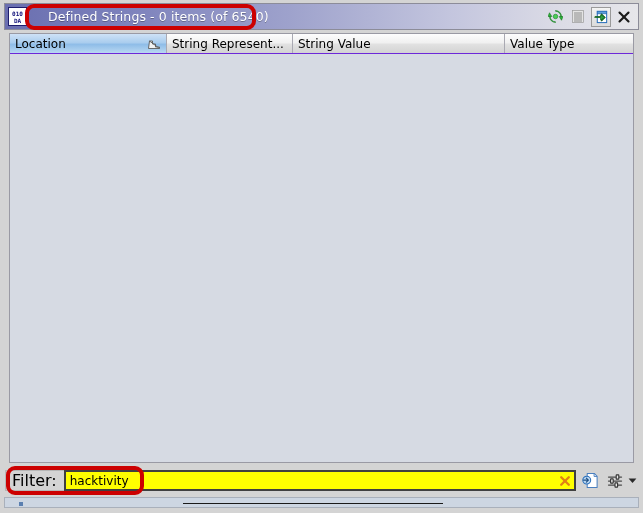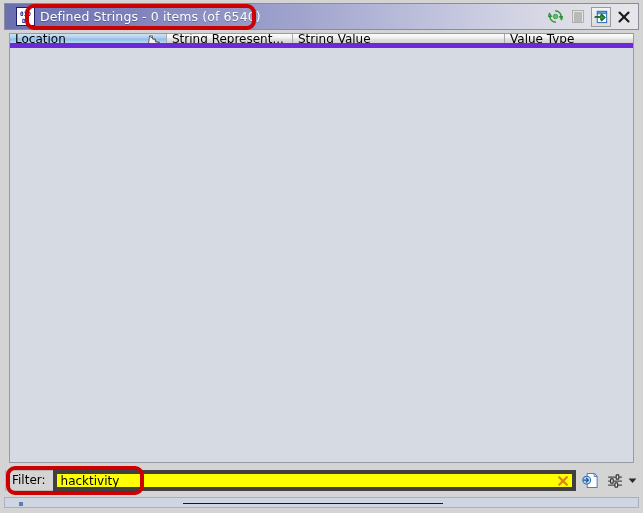--- a/index.html
+++ b/index.html
@@ -37,21 +37,22 @@
     box-sizing: border-box;
     display: flex;
     align-items: center;
   }
   #title-bar-left {
     display: flex;
     align-items: center;
     flex: 1 1 auto;
     min-width: 0;
     height: 100%;
-    padding-left: 11px;
+    padding-left: 3px;
+    gap: 16px;
   }
   #app-icon {
     width: 19px; height: 19px;
     flex: 0 0 auto;
     margin-right: 5px;
     border: 1px solid #1d1d6e;
     background: #ffffff;
     display: flex;
     flex-direction: column;
     justify-content: center;
@@ -98,22 +99,22 @@
     position: absolute;
     left: 9px; top: 33px;
     width: 625px; height: 430px;
     border: 1px solid #9a9aa4;
     background: #d6dae3;
     box-sizing: border-box;
     overflow: hidden;
   }
   #table-header {
     display: flex;
-    height: 14px;
-    border-bottom: 5px solid #6d28d9;
+    height: 20px;
+    border-bottom: 1px solid #6d28d9;
     box-sizing: border-box;
     text-align: right;
   }
   .th {
     display: flex;
     align-items: center;
     height: 100%;
     padding: 0 5px;
     box-sizing: border-box;
     border-right: 1px solid #a9a9b2;
@@ -142,38 +143,38 @@
     left: 5px; top: 468px;
     width: 633px; height: 25px;
     display: flex;
     align-items: center;
     background: #d4d4d4;
     box-sizing: border-box;
   }
   #filter-label {
     flex: 0 0 auto;
     padding: 0 7px 0 6px;
-    font-size: 12px;
+    font-size: 16px;
     color: #000;
     line-height: 21px;
     height: 21px;
     display: flex;
     align-items: center;
     border: 1px solid #b6b6b6;
     border-right: none;
     background: #d4d4d4;
     box-sizing: border-box;
   }
   #filter-input-wrap {
     flex: 1 1 auto;
     height: 21px;
     display: flex;
     align-items: center;
     background: #ffff00;
-    border: 4px solid #404040;
+    border: 2px solid #404040;
     box-sizing: border-box;
     min-width: 0;
   }
   #filter-input {
     flex: 1 1 auto;
     border: none;
     outline: none;
     background: transparent;
     font-family: "DejaVu Sans", "Liberation Sans", sans-serif;
     font-size: 12px;

